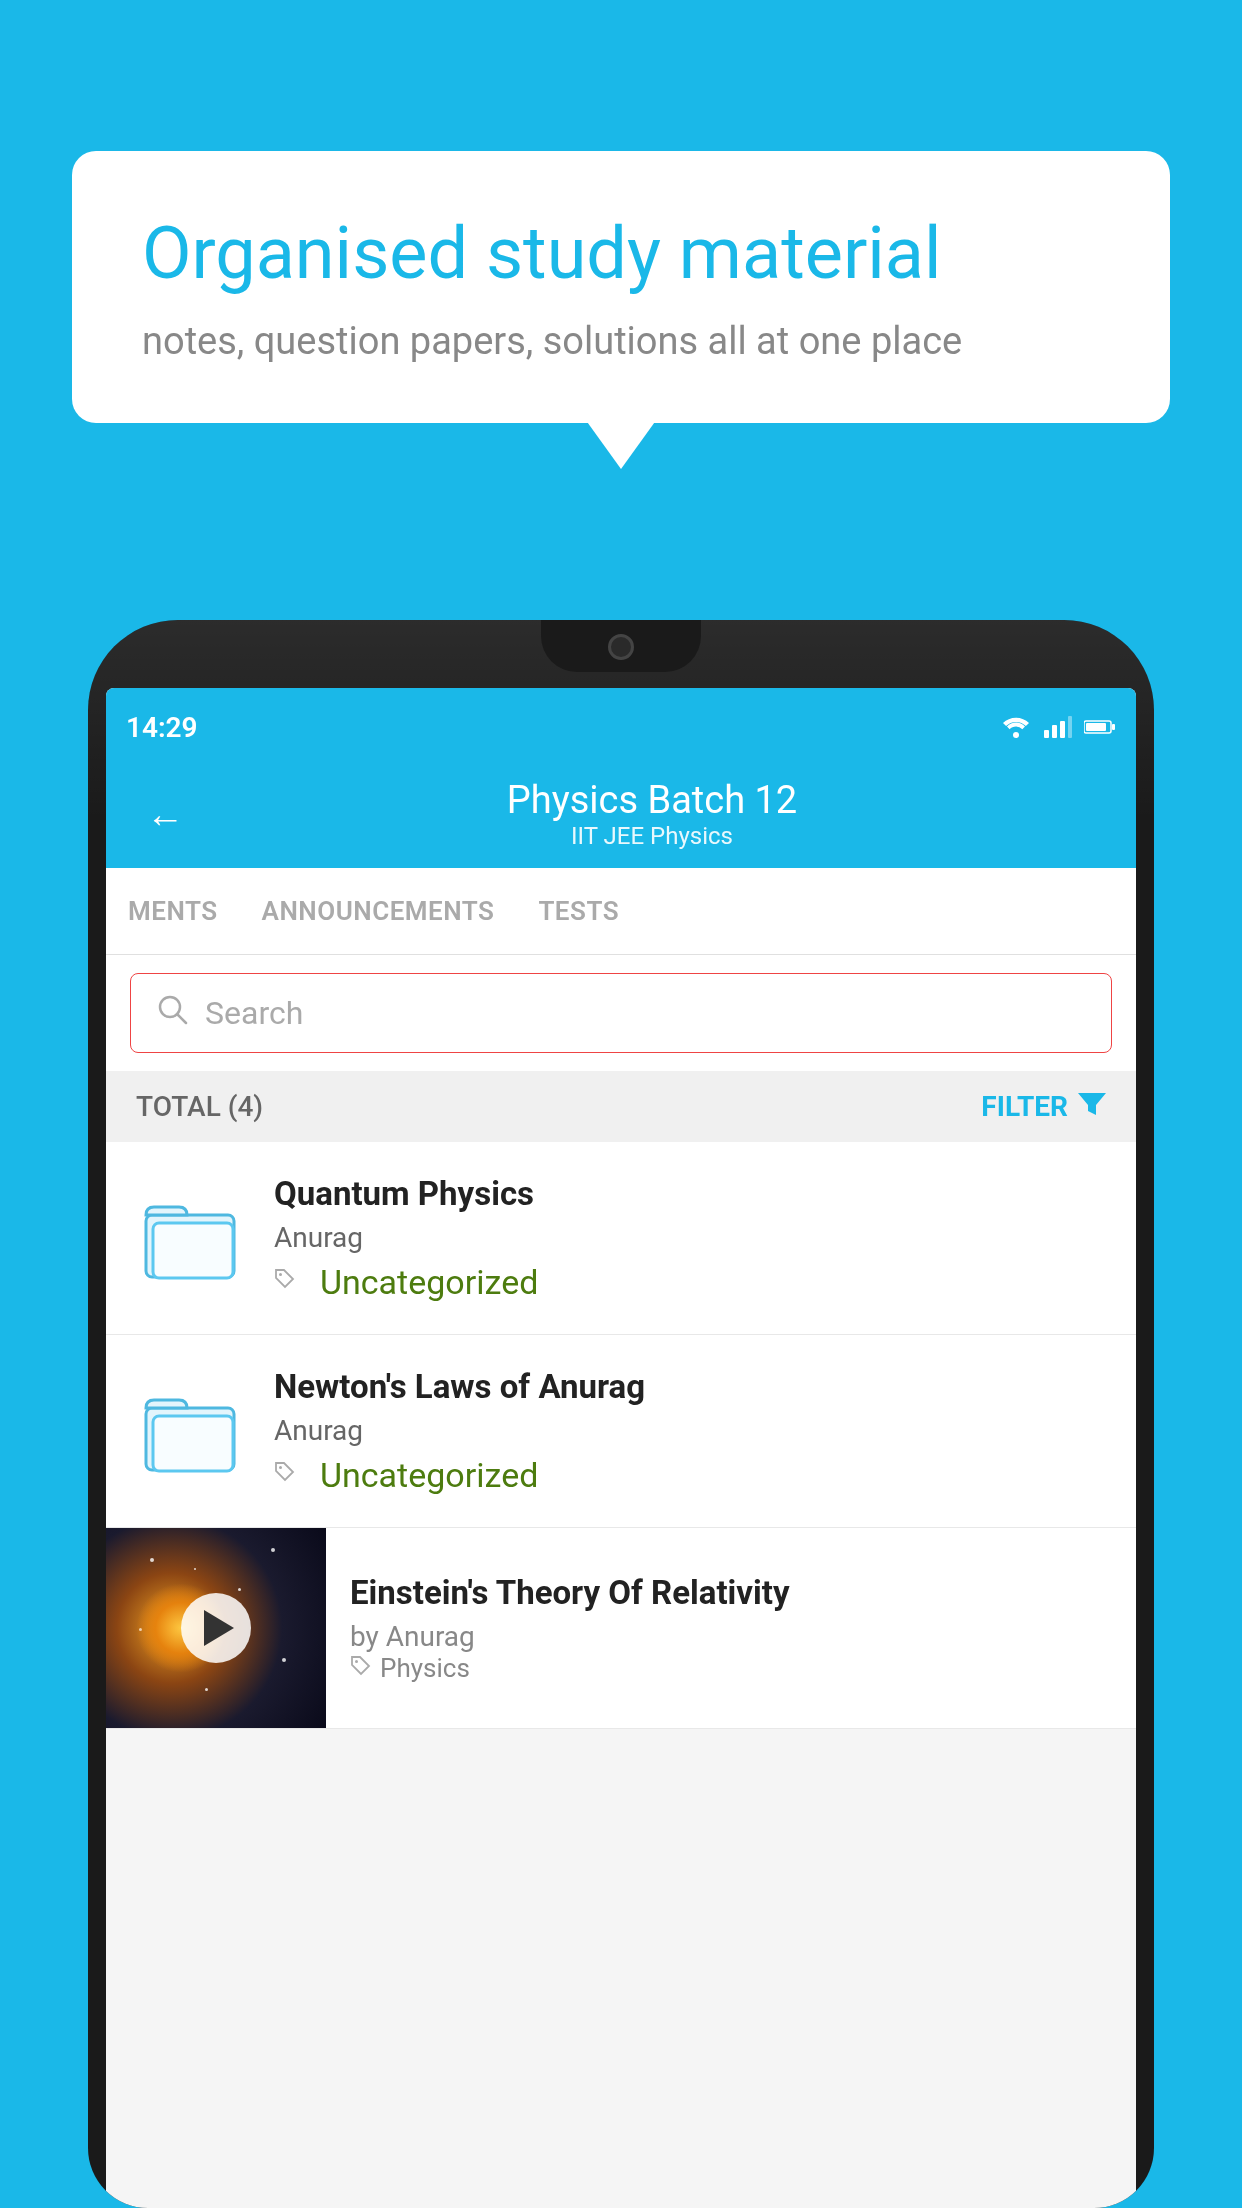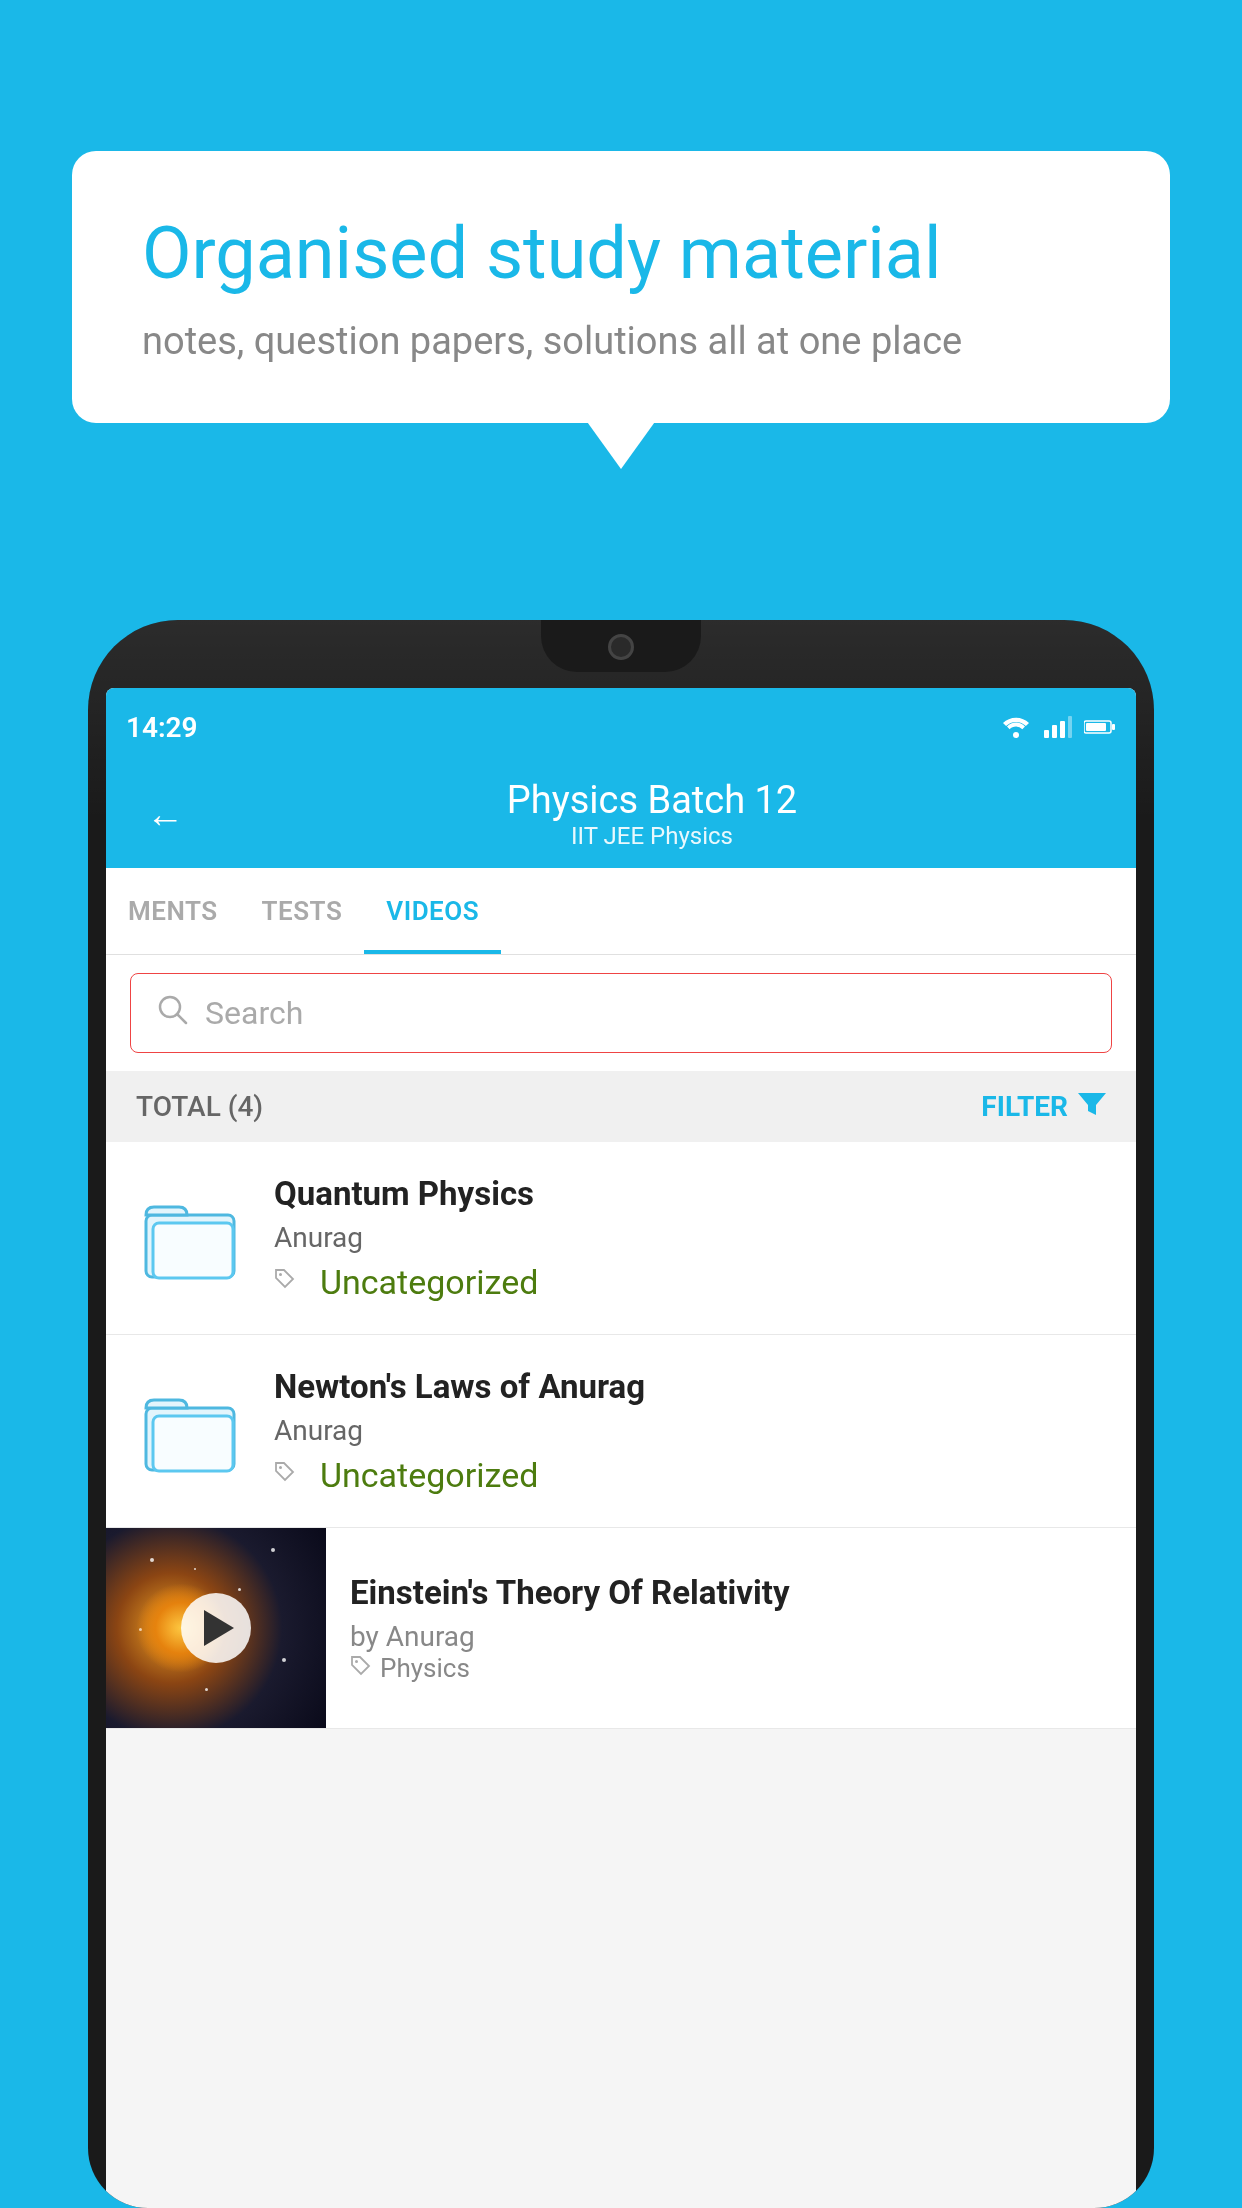--- a/index.html
+++ b/index.html
@@ -439,24 +439,24 @@
         <div class="header-title">Physics Batch 12</div>
         <div class="header-subtitle">IIT JEE   Physics</div>
       </div>
     </div>
 
     <div class="tabs">
       <div class="tab">
         <span>MENTS</span>
       </div>
       <div class="tab">
+        <span>ANNOUNCEMENTS</span>
+      </div>
+      <div class="tab">
         <span>TESTS</span>
-      </div>
-      <div class="tab active">
-        <span>VIDEOS</span>
       </div>
     </div>
 
     <div class="search-container">
       <div class="search-box">
         <span class="search-icon">
           <svg width="34" height="34" viewBox="0 0 34 34" fill="none">
             <circle cx="15" cy="15" r="10" stroke="#aaa" stroke-width="2.5"></circle>
             <line x1="22" y1="22" x2="31" y2="31" stroke="#aaa" stroke-width="2.5" stroke-linecap="round"></line>
           </svg>

